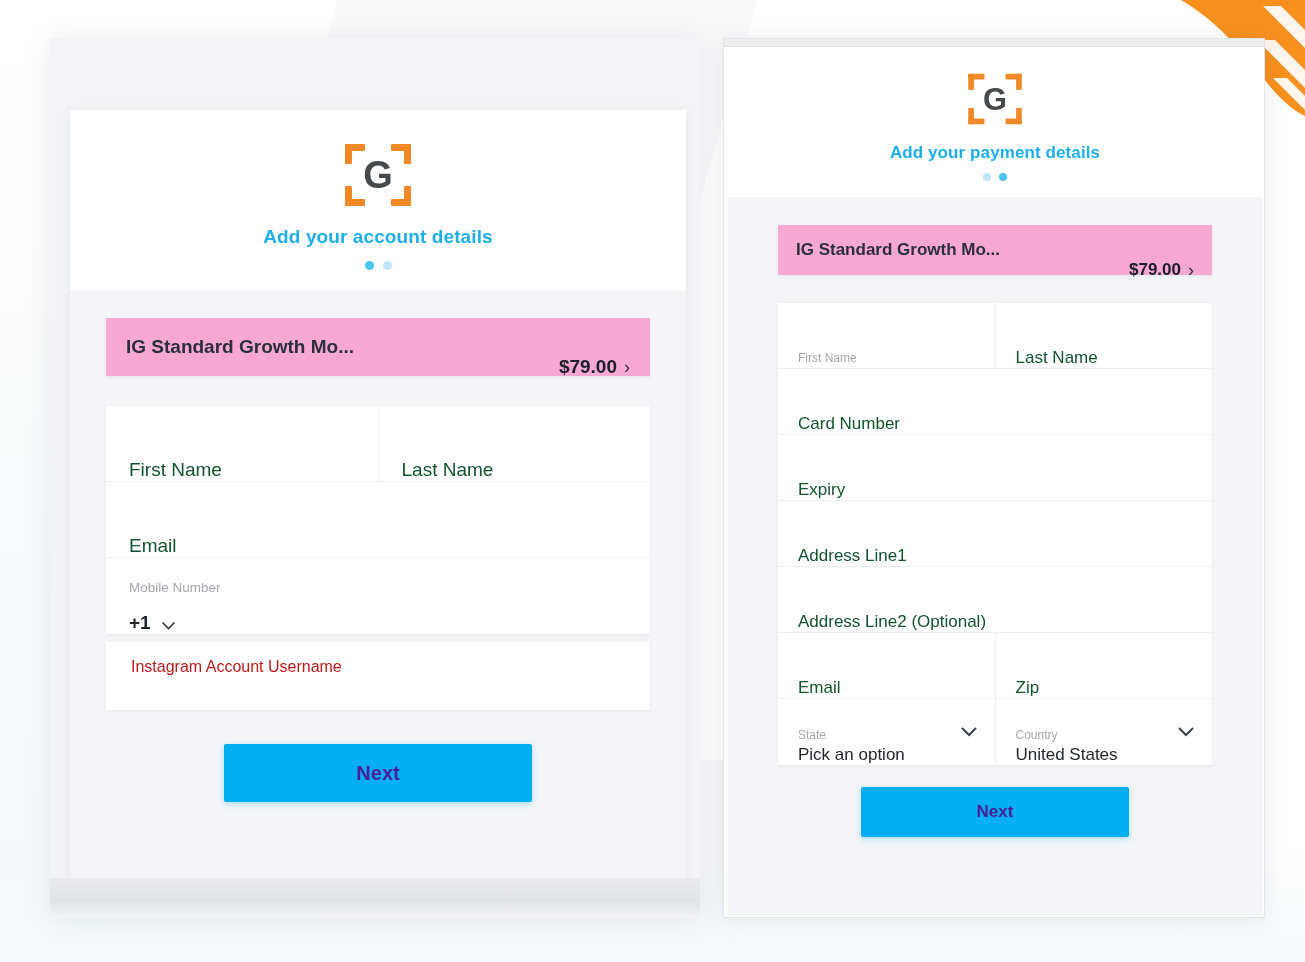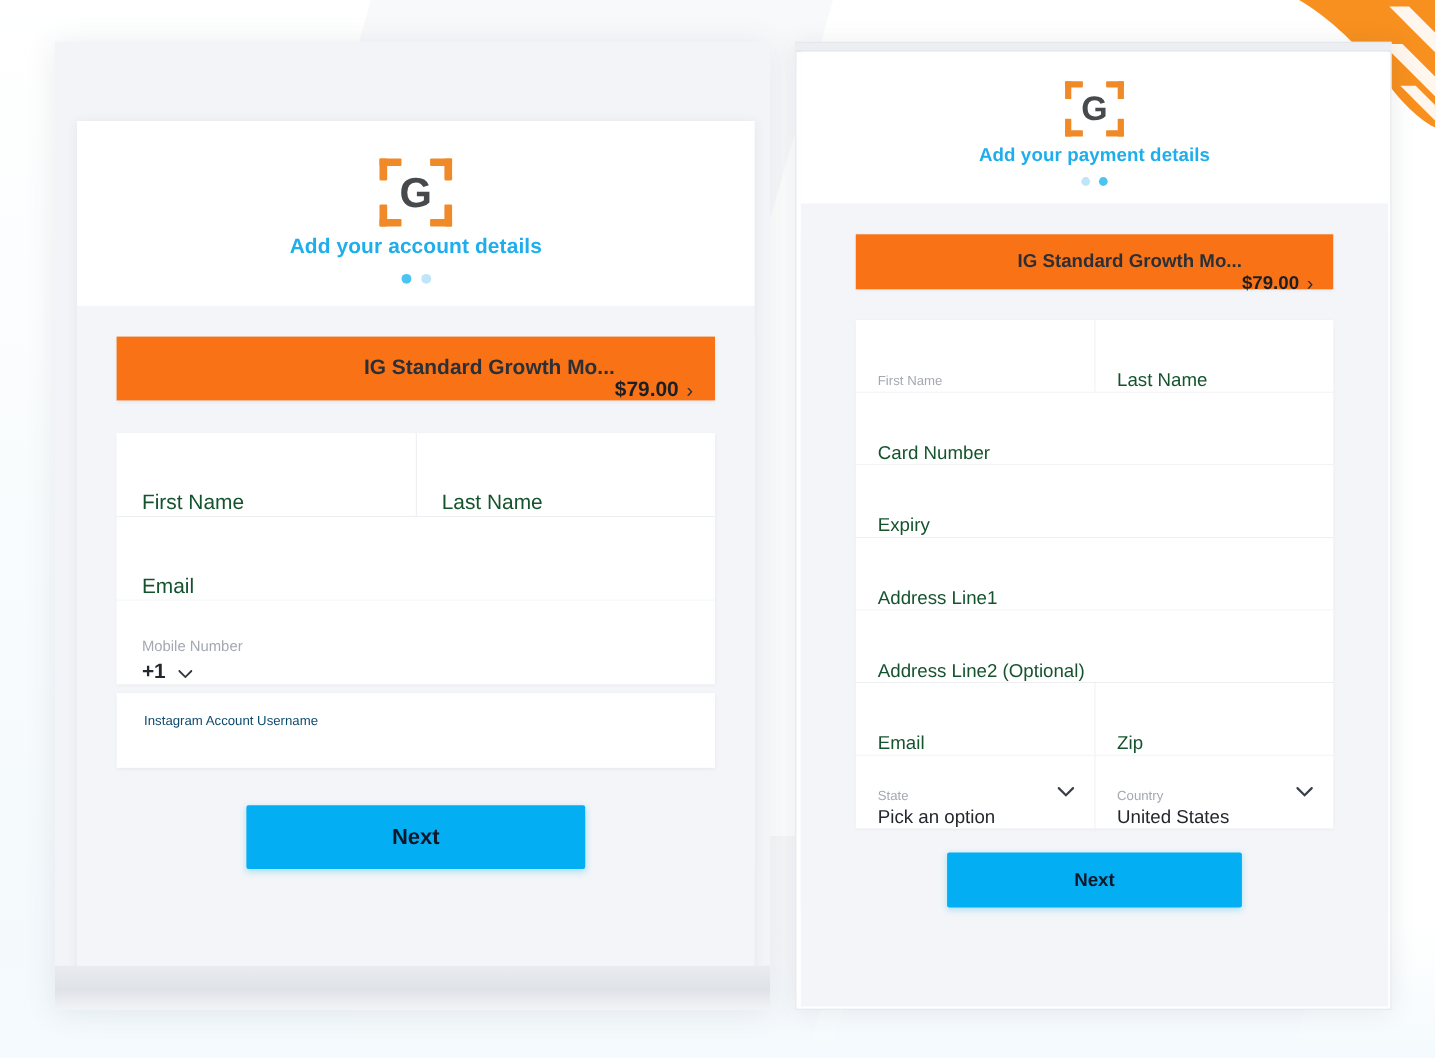--- a/index.html
+++ b/index.html
@@ -130,21 +130,21 @@
     position: relative;
     width: 74px; height: 74px;
     margin: 0 auto 2px;
   }
   .logo svg { display: block; }
   .app-title {
     color: #1faeec;
     font-size: 19px;
     font-weight: bold;
     letter-spacing: .1px;
-    margin-top: 2px;
+    margin-top: 14px;
   }
   .dots {
     margin-top: 13px;
     display: flex;
     justify-content: center;
     gap: 9px;
   }
   .dot {
     width: 9px; height: 9px;
     border-radius: 50%;
@@ -153,24 +153,24 @@
   .dot.active { background: #4cc4f2; }
 
   
   .form-area {
     background: #f3f5f8;
     padding: 0;
   }
 
   
   .product-row {
-    background: #f97316;
+    background: #f9a8d4;
     display: flex;
     align-items: center;
-    justify-content: flex-end;
+    justify-content: space-between;
     box-shadow: 0 1px 3px rgba(60,70,90,.09);
   }
   .product-name {
     color: #2b2f36;
     font-size: 19px;
     font-weight: 600;
   }
   .product-right {
     display: flex;
     align-items: center;
@@ -236,30 +236,30 @@
   
   #panel-left .product-row {
     margin: 28px 36px 0;
     height: 58px;
     padding: 0 20px;
   }
   #panel-left .field-block { margin: 30px 36px 0; }
   #panel-left .field-row { height: 76px; }
   #panel-left .field { padding: 0 23px; font-size: 19px; }
   #panel-left .field .ph { font-size: 19px; }
-  #panel-left .field .flabel { font-size: 13.5px; margin-bottom: 4px; }
+  #panel-left .field .flabel { font-size: 13.5px; margin-bottom: 16px; }
   #panel-left .field .fvalue { font-size: 19px; font-weight: 600; }
   #panel-left .ig-block {
     margin: 8px 36px 0;
     background: #ffffff;
     height: 68px;
     padding: 16px 25px 0;
     box-shadow: 0 1px 3px rgba(60,70,90,.07);
   }
-  #panel-left .ig-block .ph { color: #0c4a6e; font-size: 12px; }
+  #panel-left .ig-block .ph { color: #b91c1c; font-size: 16px; }
 
   
   #panel-right .app-header { padding: 22px 0 16px; }
   #panel-right .logo { width: 60px; height: 60px; }
   #panel-right .app-title { font-size: 17px; }
   #panel-right .dots { margin-top: 10px; gap: 8px; }
   #panel-right .dot { width: 8px; height: 8px; }
 
   #panel-right .product-row {
     margin: 28px 50px 0;
@@ -276,21 +276,21 @@
   #panel-right .field .fvalue { font-size: 17px; font-weight: 400; }
 
   
   .next-wrap { text-align: center; }
   #panel-left .next-wrap { margin-top: 34px; }
   #panel-right .next-wrap { margin-top: 22px; }
 
   .next-btn {
     display: inline-block;
     background: #03aef2;
-    color: #0f172a;
+    color: #4c1d95;
     border: none;
     font-family: "Liberation Sans", sans-serif;
     font-weight: bold;
     cursor: pointer;
     box-shadow: 0 2px 6px rgba(3,174,242,.30);
     border-radius: 2px;
   }
   #panel-left .next-btn { width: 308px; height: 58px; font-size: 20px; }
   #panel-right .next-btn { width: 268px; height: 50px; font-size: 17px; }
 </style>

